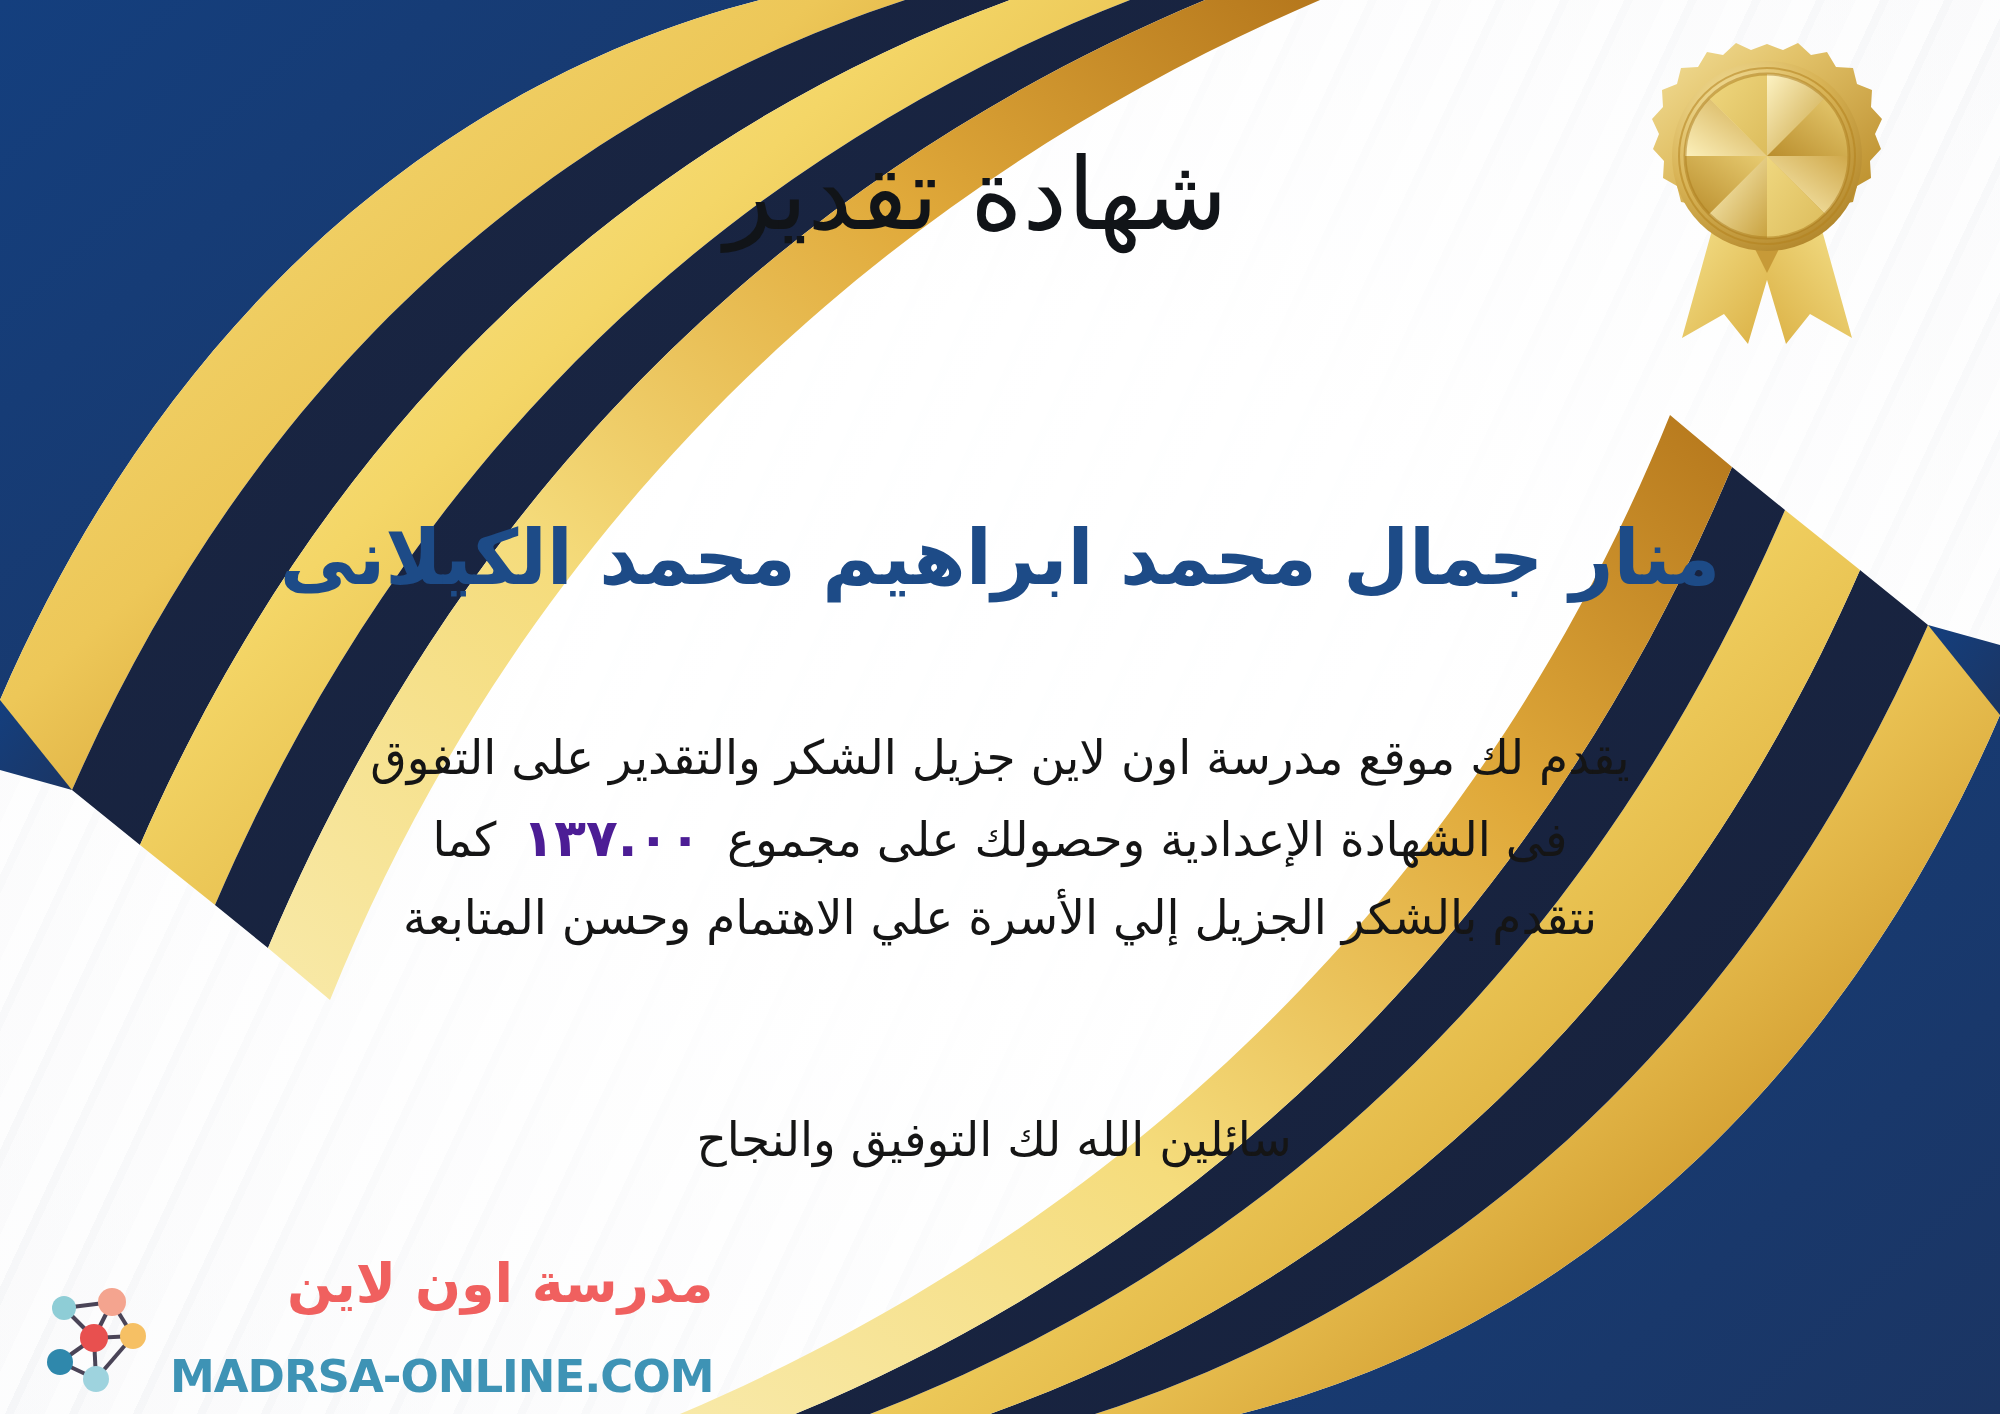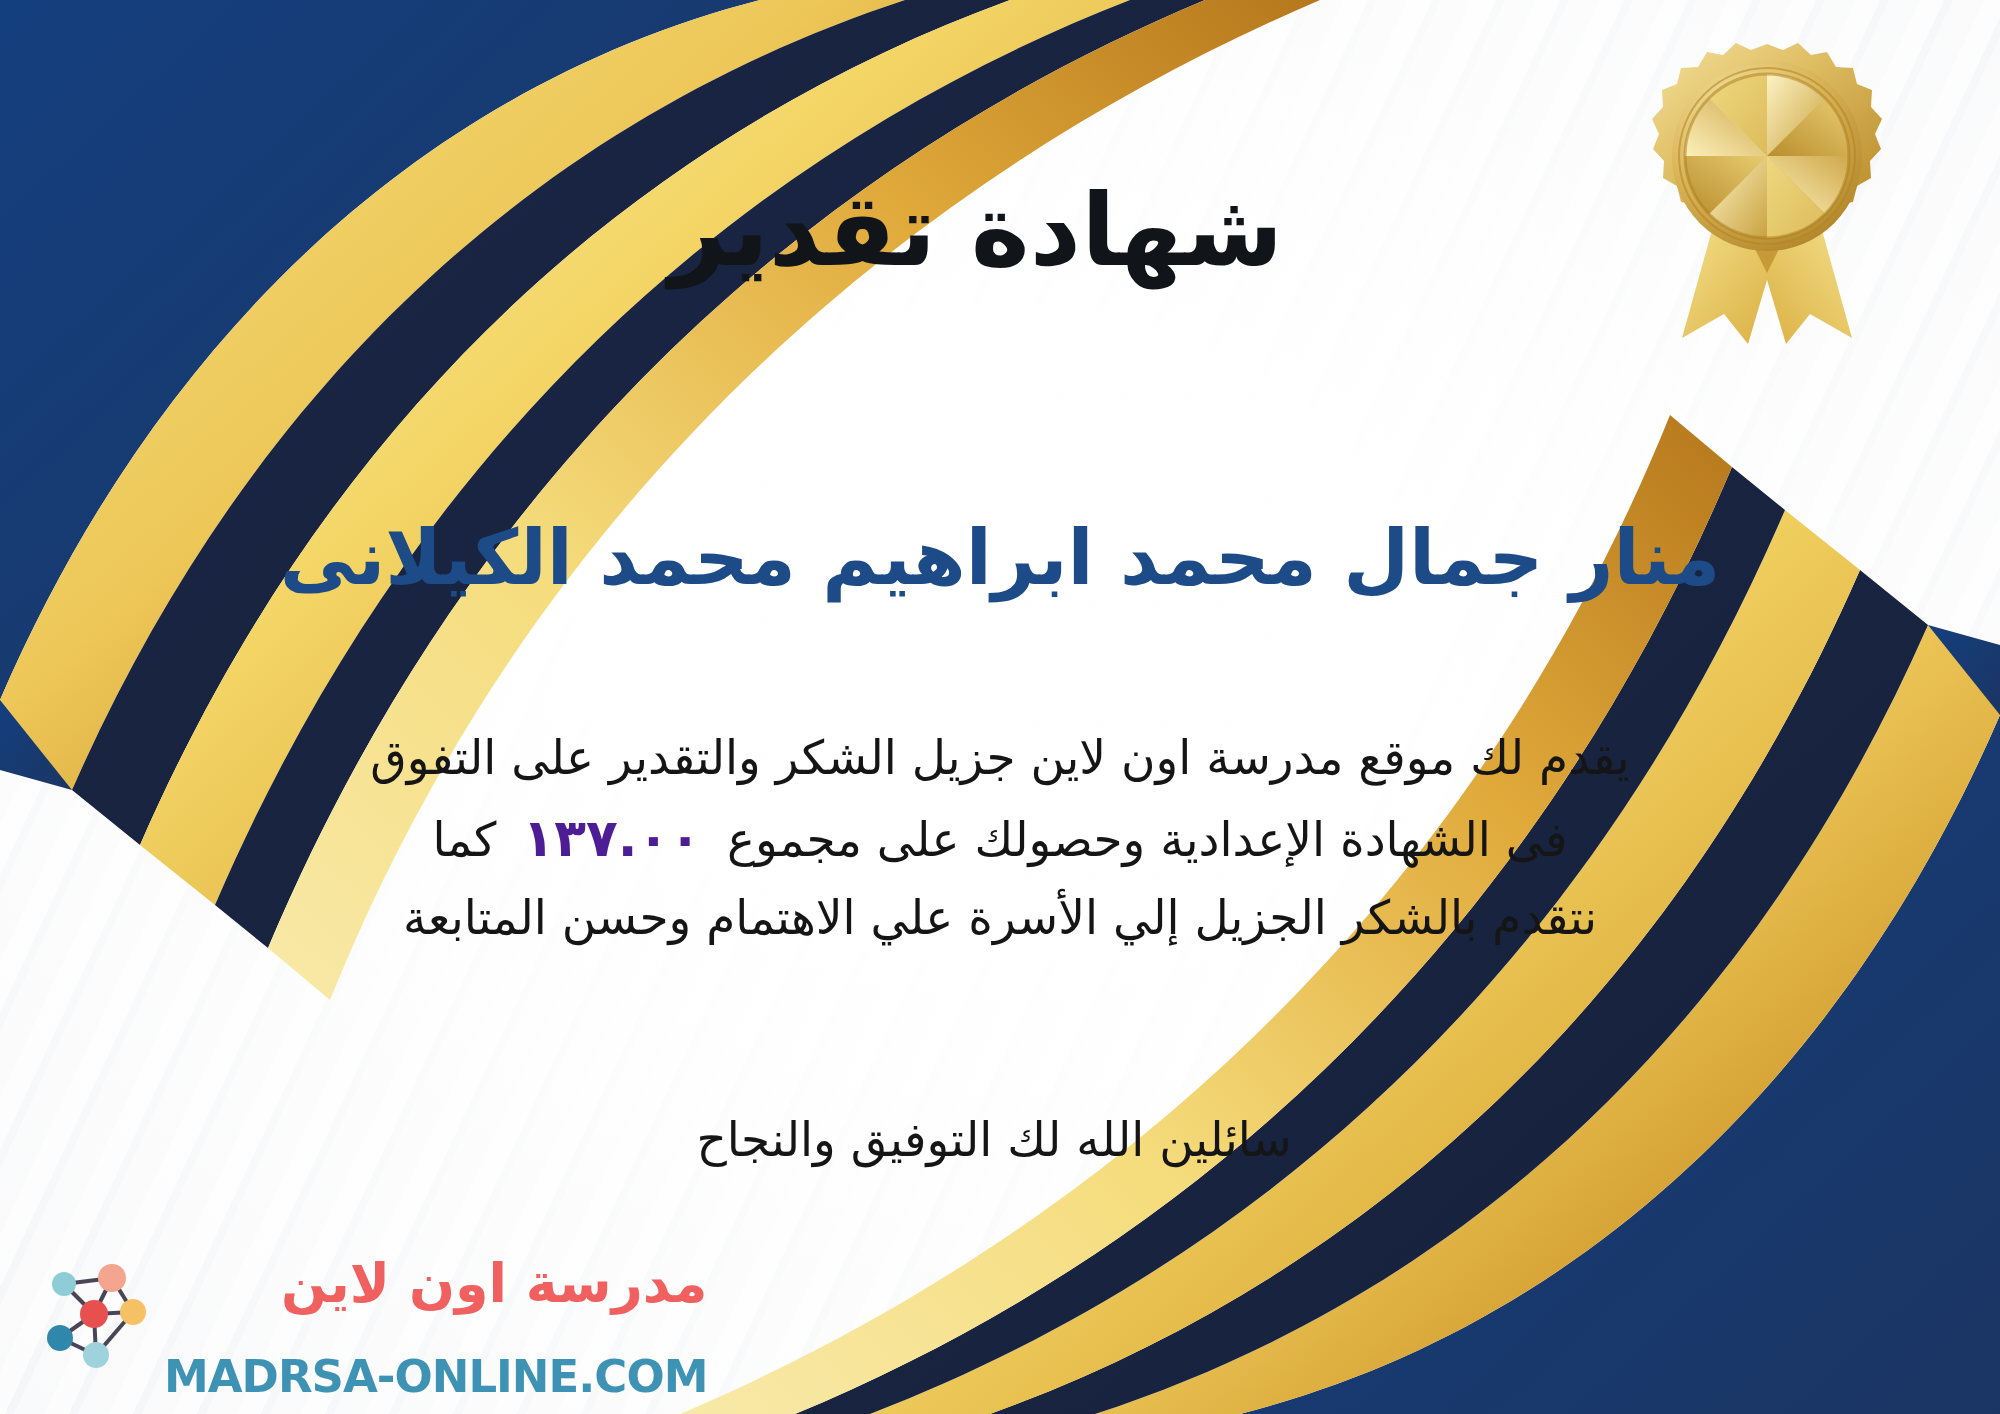--- a/index.html
+++ b/index.html
@@ -63,26 +63,25 @@
     inset: 0;
     direction: rtl;
   }
   .cert-title {
     position: absolute;
     top: 140px;
     left: 0;
     right: 0;
     text-align: center;
     font-size: 100px;
-    font-weight: 700;
+    font-weight: 400;
     letter-spacing: 2px;
     color: #111418;
     line-height: 1.1;
     padding-right: 48px;
-    margin-top: 36px;
   }
   .student-name {
     position: absolute;
     top: 510px;
     left: 0;
     right: 0;
     text-align: center;
     font-size: 76px;
     font-weight: 700;
     color: #1d4b87;
@@ -121,22 +120,22 @@
     line-height: 1.5;
   }
 
   
   .brand {
     position: absolute;
     left: 34px;
     bottom: 14px;
     display: flex;
     flex-direction: row-reverse;
-    align-items: flex-start;
-    gap: 10px;
+    align-items: flex-end;
+    gap: 16px;
   }
   .brand-text {
     display: flex;
     flex-direction: column;
     align-items: flex-start;
   }
   .brand-ar {
     font-size: 54px;
     font-weight: 700;
     color: #f0605f;

